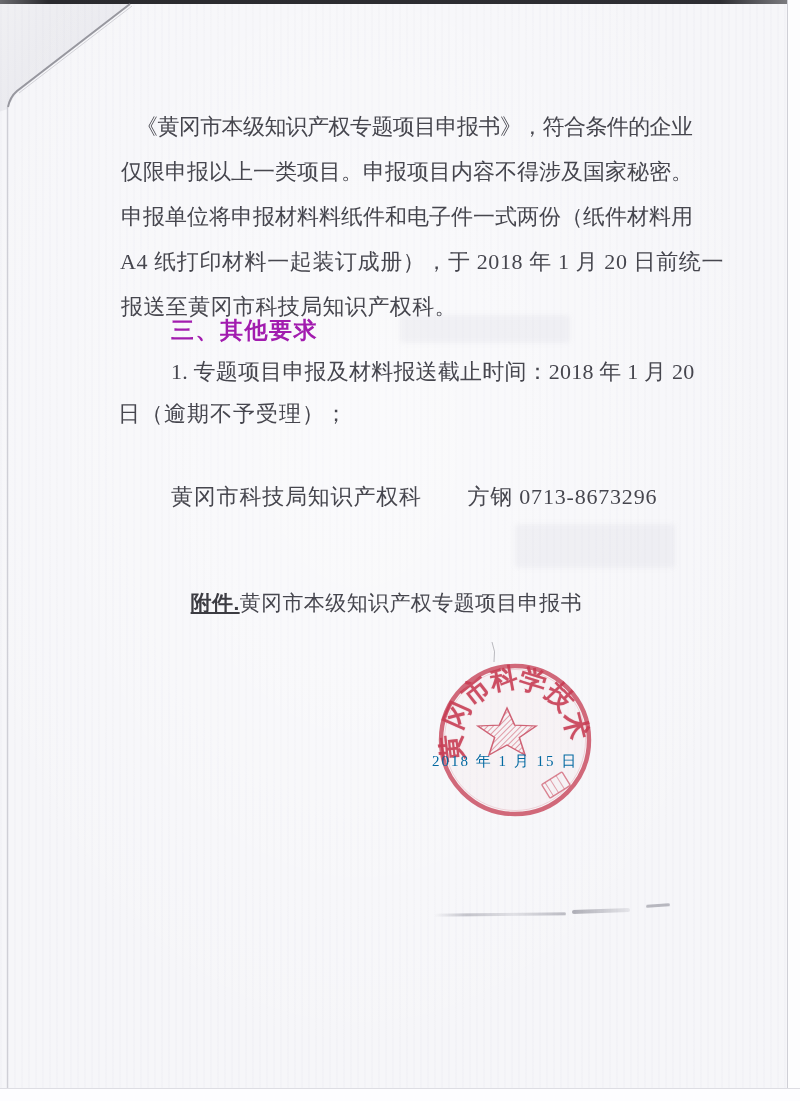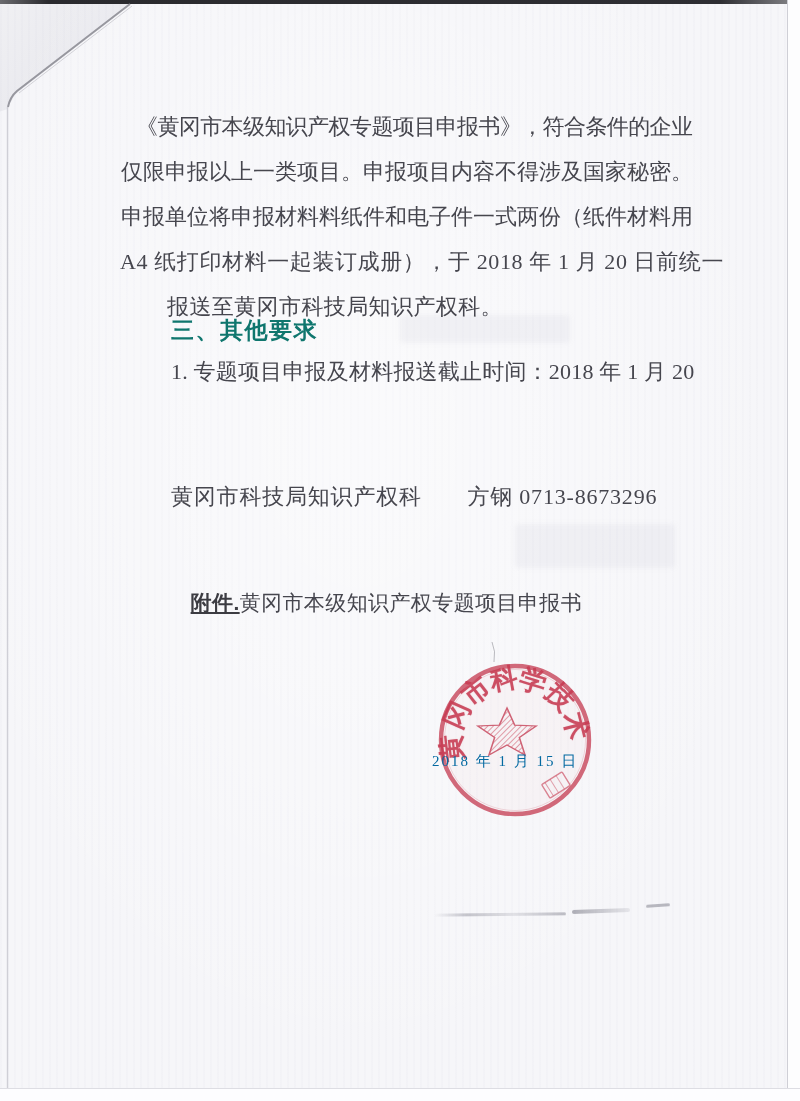--- a/index.html
+++ b/index.html
@@ -45,25 +45,25 @@
     color: #46464e;
     font-size: 22px;
     line-height: 30px;
     white-space: pre;
     letter-spacing: 0.2px;
   }
   .p1-l1 { left: 120px; top: 112px; letter-spacing: -0.6px; margin-left: 16px; }
   .p1-l2 { left: 121px; top: 157px; letter-spacing: 0px; }
   .p1-l3 { left: 121px; top: 202px; letter-spacing: 0px; }
   .p1-l4 { left: 120px; top: 247px; letter-spacing: 0.6px; }
-  .p1-l5 { left: 121px; top: 292px; letter-spacing: 0.4px; margin-left: 46px; }
+  .p1-l5 { left: 121px; top: 292px; letter-spacing: 0.4px; }
   .heading {
     left: 171px; top: 315px;
     font-family: "Liberation Sans", sans-serif;
-    font-weight: 700; font-size: 23px; color: #0f766e;
+    font-weight: 700; font-size: 23px; color: #a21caf;
     letter-spacing: 1.5px;
   }
   .item1a { left: 171px; top: 357px; }
   .item1b { left: 118px; top: 399px; letter-spacing: 1px; }
   .item2  { left: 171px; top: 442px; }
   .contact{ left: 171px; top: 482px; letter-spacing: 0.8px; }
   .attach { left: 168px; top: 558px; font-size: 21px; letter-spacing: 0.4px; }
   .attach .attach-label {
     font-family: "Liberation Sans", sans-serif;
     font-weight: 700; color: #3c3c42; text-decoration: underline;
@@ -171,20 +171,21 @@
 
   <div class="line p1-l1">《黄冈市本级知识产权专题项目申报书》，符合条件的企业</div>
   <div class="line p1-l3">申报单位将申报材料料纸件和电子件一式两份（纸件材料用</div>
   <div class="line p1-l2">仅限申报以上一类项目。申报项目内容不得涉及国家秘密。</div>
   <div class="line p1-l4">A4 纸打印材料一起装订成册），于 2018 年 1 月 20 日前统一</div>
   <div class="line p1-l5">报送至黄冈市科技局知识产权科。</div>
 
   <div class="line heading">三、其他要求</div>
 
   <div class="line item1a">1. 专题项目申报及材料报送截止时间：2018 年 1 月 20</div>
+  <div class="line item1b">日（逾期不予受理）；</div>
   <div class="line contact">黄冈市科技局知识产权科　　方钢 0713-8673296</div>
 
   <div class="line attach">
     <span class="attach-label">附件.</span><span>黄冈市本级知识产权专题项目申报书</span>
   </div>
 
   <div class="line dateline">2018 年 1 月 15 日</div>
 
 </div>
 

